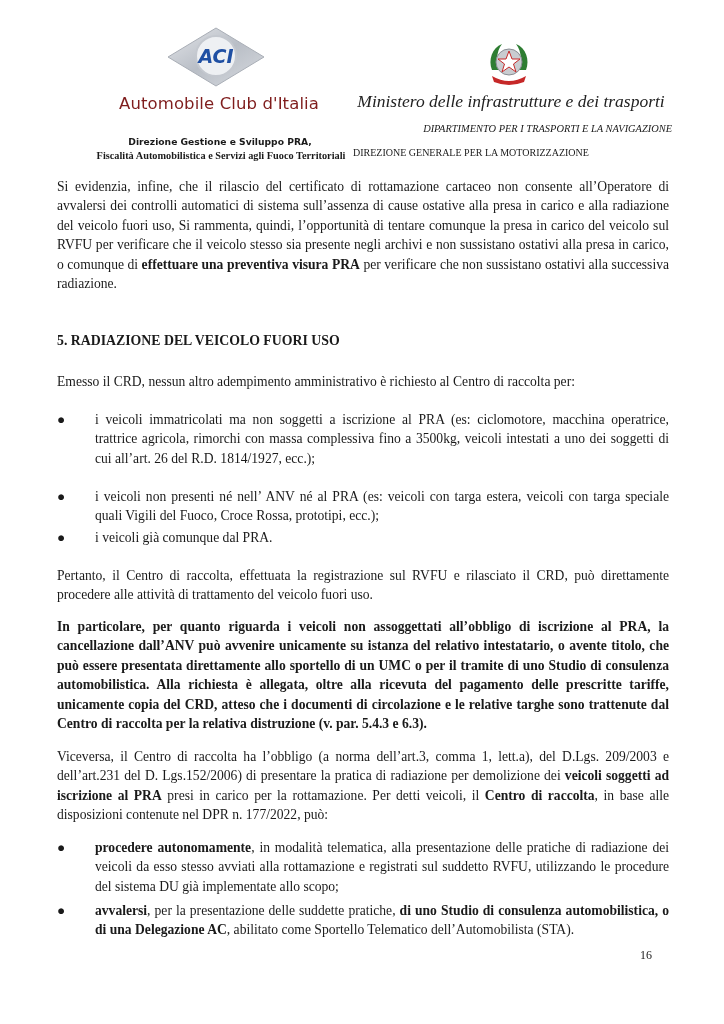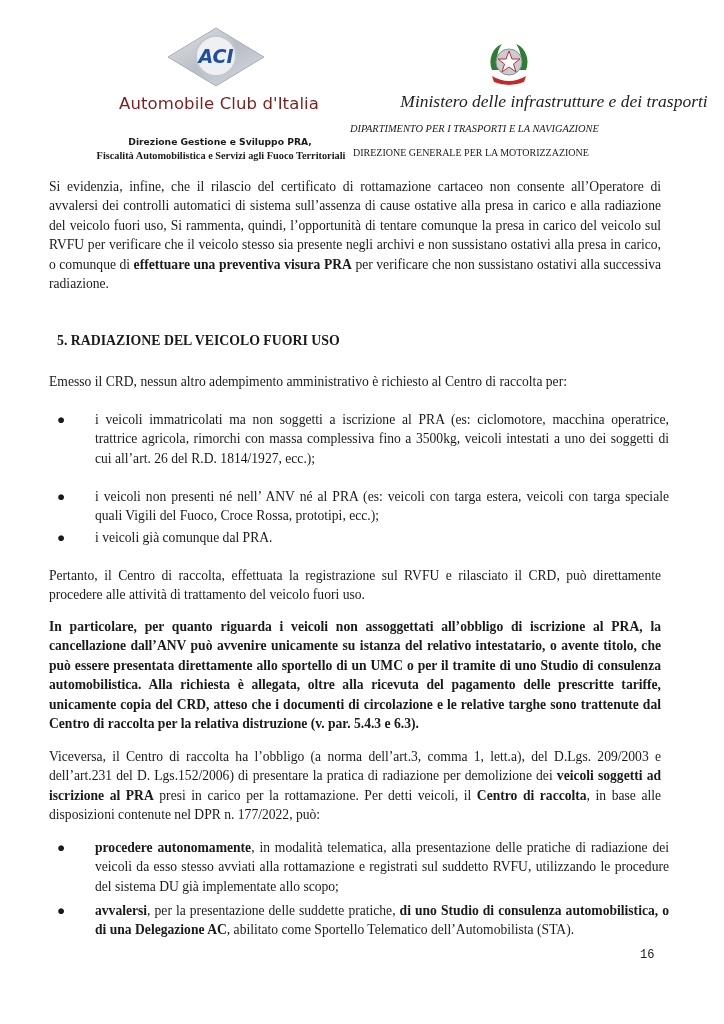--- a/index.html
+++ b/index.html
@@ -11,32 +11,32 @@
   #aci-logo { left:164px; top:26px; width:104px; height:62px; }
   #aci-name { left:94px; top:94px; width:250px; text-align:center;
               font-family:"DejaVu Sans", sans-serif; font-size:16.5px; color:#7f1d1d; letter-spacing:0.1px; }
   #aci-dir1 { left:100px; top:136px; width:240px; text-align:center;
               font-family:"DejaVu Sans", sans-serif; font-weight:bold; font-size:9.2px; }
   #aci-dir2 { left:80px; top:150px; width:282px; text-align:center;
               font-weight:bold; font-size:10.3px; }
 
   
   #emblem { left:486px; top:40px; width:46px; height:48px; }
-  #min-name { left:350px; top:91px; width:322px; text-align:center; font-style:italic; font-size:17.5px; color:#222;margin-left:43px; }
-  #min-dept { left:350px; top:123px; width:322px; text-align:left; font-style:italic; font-size:10.4px; }
+  #min-name { left:350px; top:91px; width:322px; text-align:center; font-style:italic; font-size:17.5px; color:#222; }
+  #min-dept { left:350px; top:123px; width:322px; text-align:right; font-style:italic; font-size:10.4px; }
   #min-dir  { left:353px; top:147px; width:322px; text-align:left; font-size:10px; }
 
-  .para { position:absolute; left:49px; width:612px; font-size:13.6px; line-height:19.4px;
+  .para { position:absolute; left:57px; width:612px; font-size:13.6px; line-height:19.4px;
           text-align:justify; }
   .para b { font-weight:bold; }
   .bul { position:absolute; left:57px; width:612px; font-size:13.6px; line-height:19.4px; text-align:justify; }
   .bul .dot { position:absolute; left:0; top:0; width:14px; }
   .bul .txt { margin-left:38px; display:block; }
   .heading { position:absolute; left:57px; top:333px; font-weight:bold; font-size:13.8px; }
-  #page-number { left:640px; top:948px; font-family:Liberation Mono, monospace; font-size:12px; }
+  #page-number { left:640px; top:948px; font-family:Liberation Serif, serif; font-size:12px; }
 </style>
 </head>
 <body>
 
 <div class="abs" id="aci-logo">
   <svg width="104" height="62" viewBox="0 0 104 62">
     <defs>
       <linearGradient id="g1" x1="0" y1="0" x2="1" y2="1">
         <stop offset="0" stop-color="#e4e6ea"></stop>
           <stop offset="0.5" stop-color="#b9bec6"></stop>

